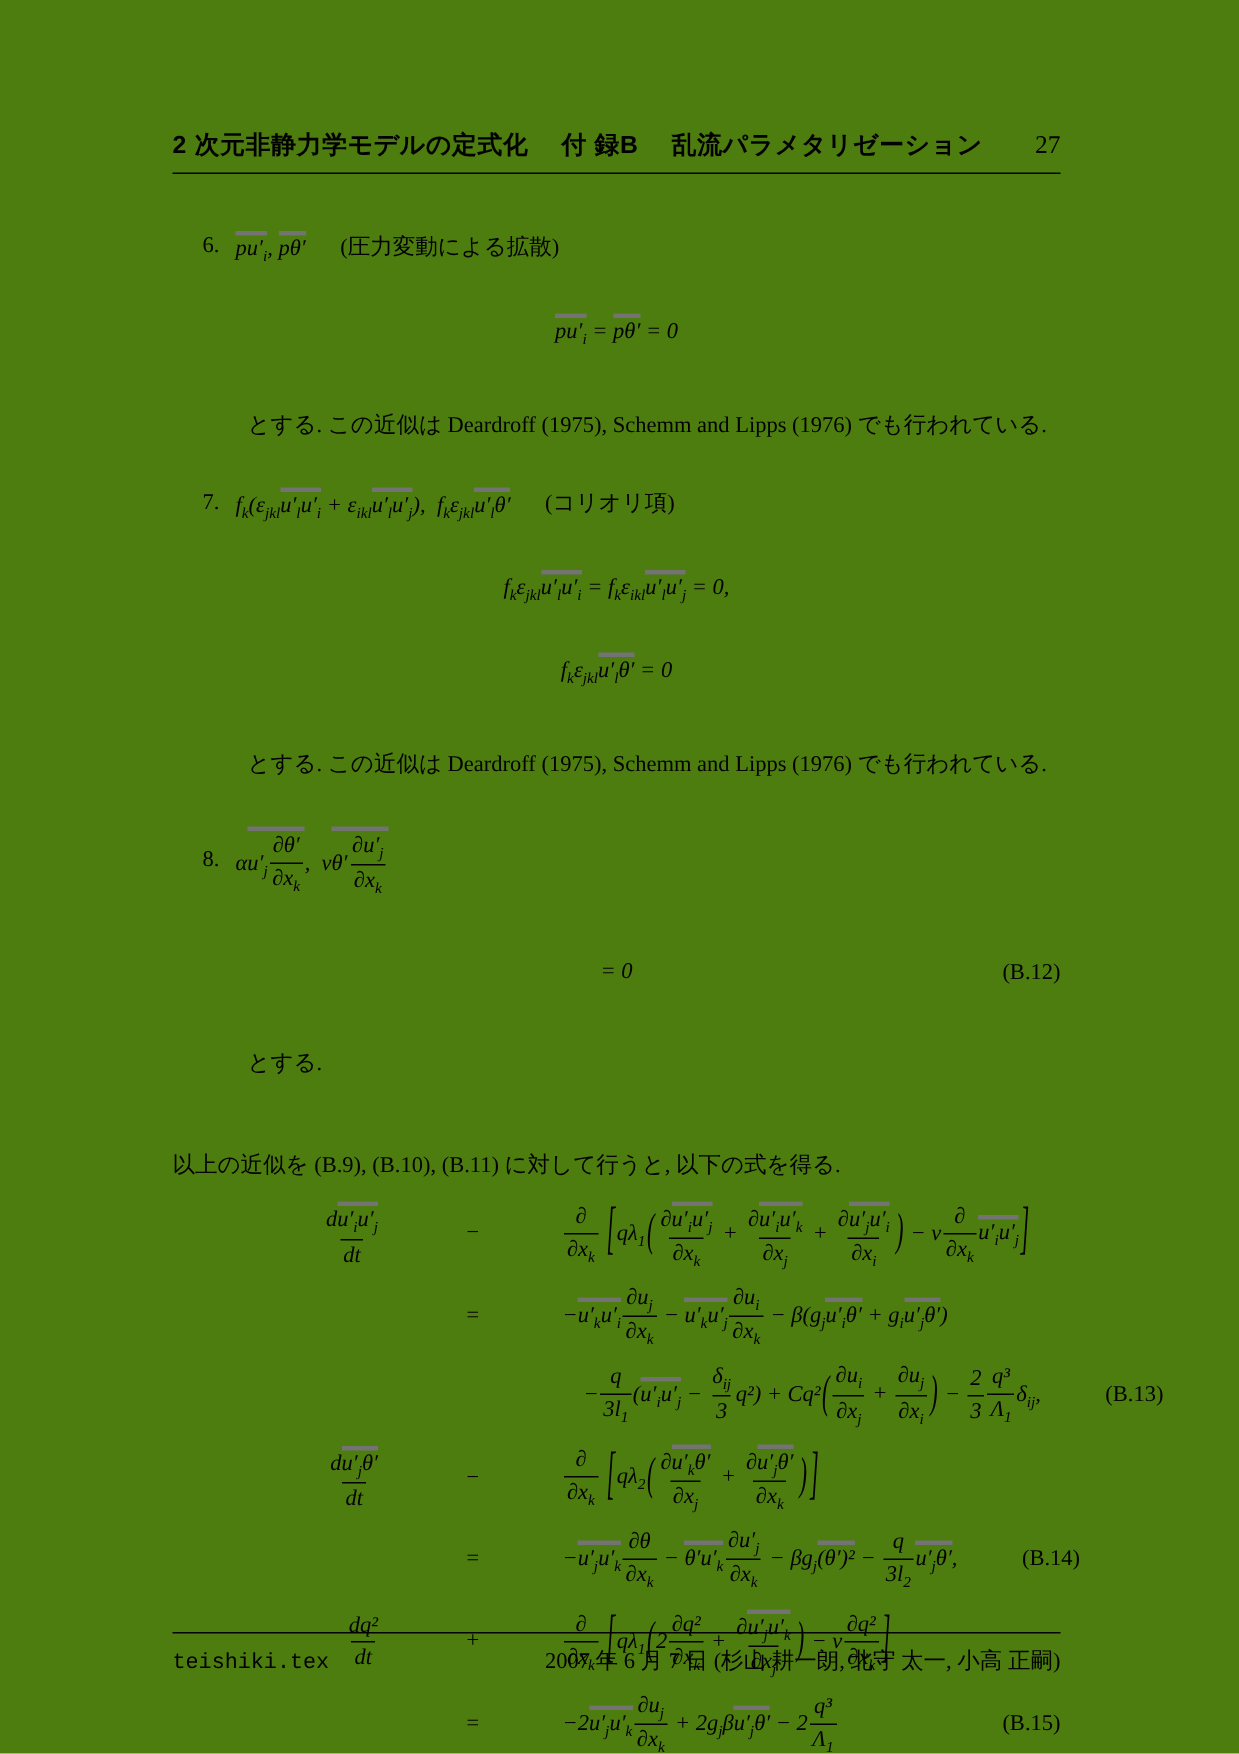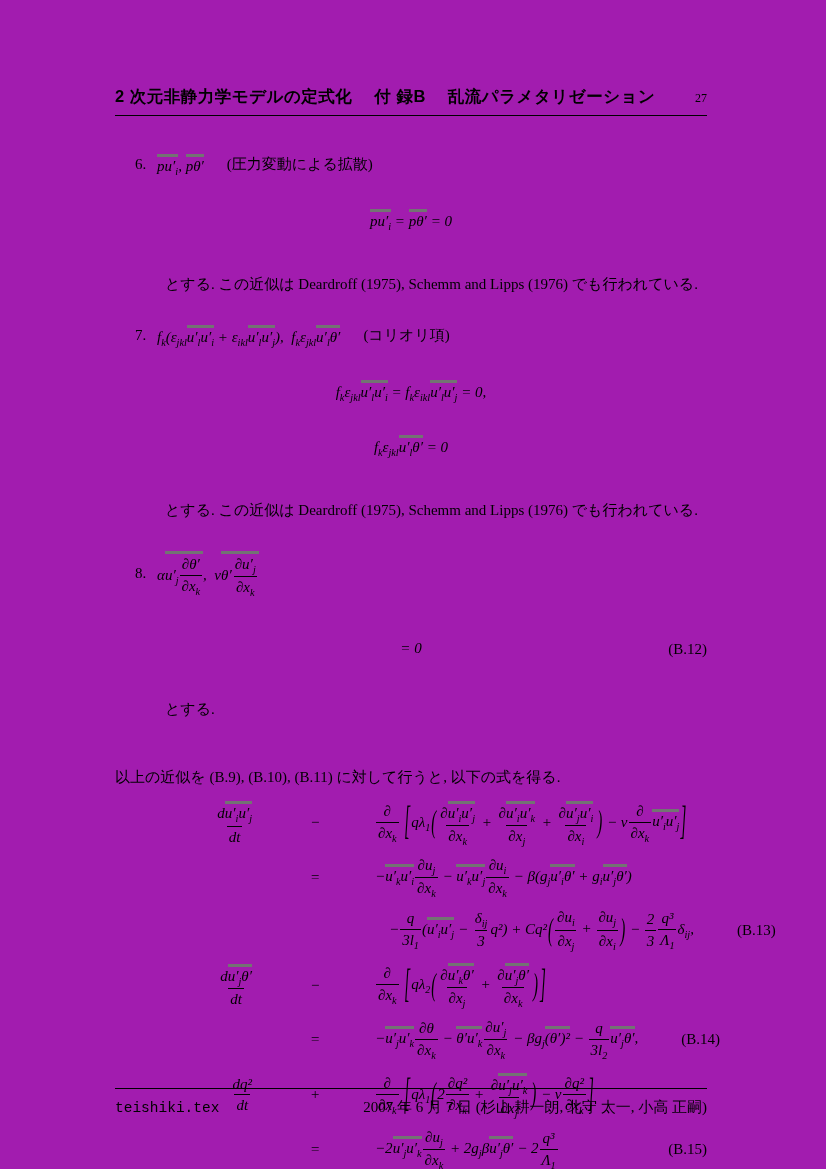--- a/index.html
+++ b/index.html
@@ -1,32 +1,32 @@
 <!DOCTYPE html>
 <html><head>
 <meta charset="utf-8">
 <style>
   html,body{margin:0;padding:0;background:#e8e8e8;}
   .page{
     position:relative;
     width:826px;height:1169px;
     margin:0 auto;
-    background:#a21caf;
+    background:#4d7c0f;
     box-sizing:border-box;
     padding:86px 119px 0 115px;
     color:#000;
     font-family:"Liberation Serif","DejaVu Serif",serif;
     font-size:15px;
     overflow:hidden;
   }
   
   .hdr{display:flex;align-items:baseline;border-bottom:1.4px solid #000;padding-bottom:7px;}
   .hdr .h-main{font-family:"Liberation Sans","DejaVu Sans",sans-serif;font-weight:bold;font-size:16.5px;letter-spacing:.5px;}
   .hdr .gap{display:inline-block;width:22px;}
-  .hdr .h-page{margin-left:auto;font-weight:normal;font-size:12px;}
+  .hdr .h-page{margin-left:auto;font-weight:normal;font-size:17px;}
   
   .math{font-style:italic;}
   .math .mrow{white-space:pre;}
   .math sub,.math sup{font-size:68%;line-height:1;}
   .frac{display:inline-flex;flex-direction:column;align-items:center;vertical-align:middle;margin:0 1px;}
   .frac>.num{display:block;line-height:1.25;padding:0 2px 1px 2px;}
   .frac>.den{display:block;line-height:1.25;padding:1px 2px 0 2px;border-top:1px solid #000;}
   .ov{display:inline-block;border-top:3px solid #737373;padding-top:1px;margin-top:2px;line-height:1.15;}
   .brk{display:inline-flex;align-items:center;vertical-align:middle;}
   .fence{display:inline-block;margin:0 1px;font-weight:400;}

